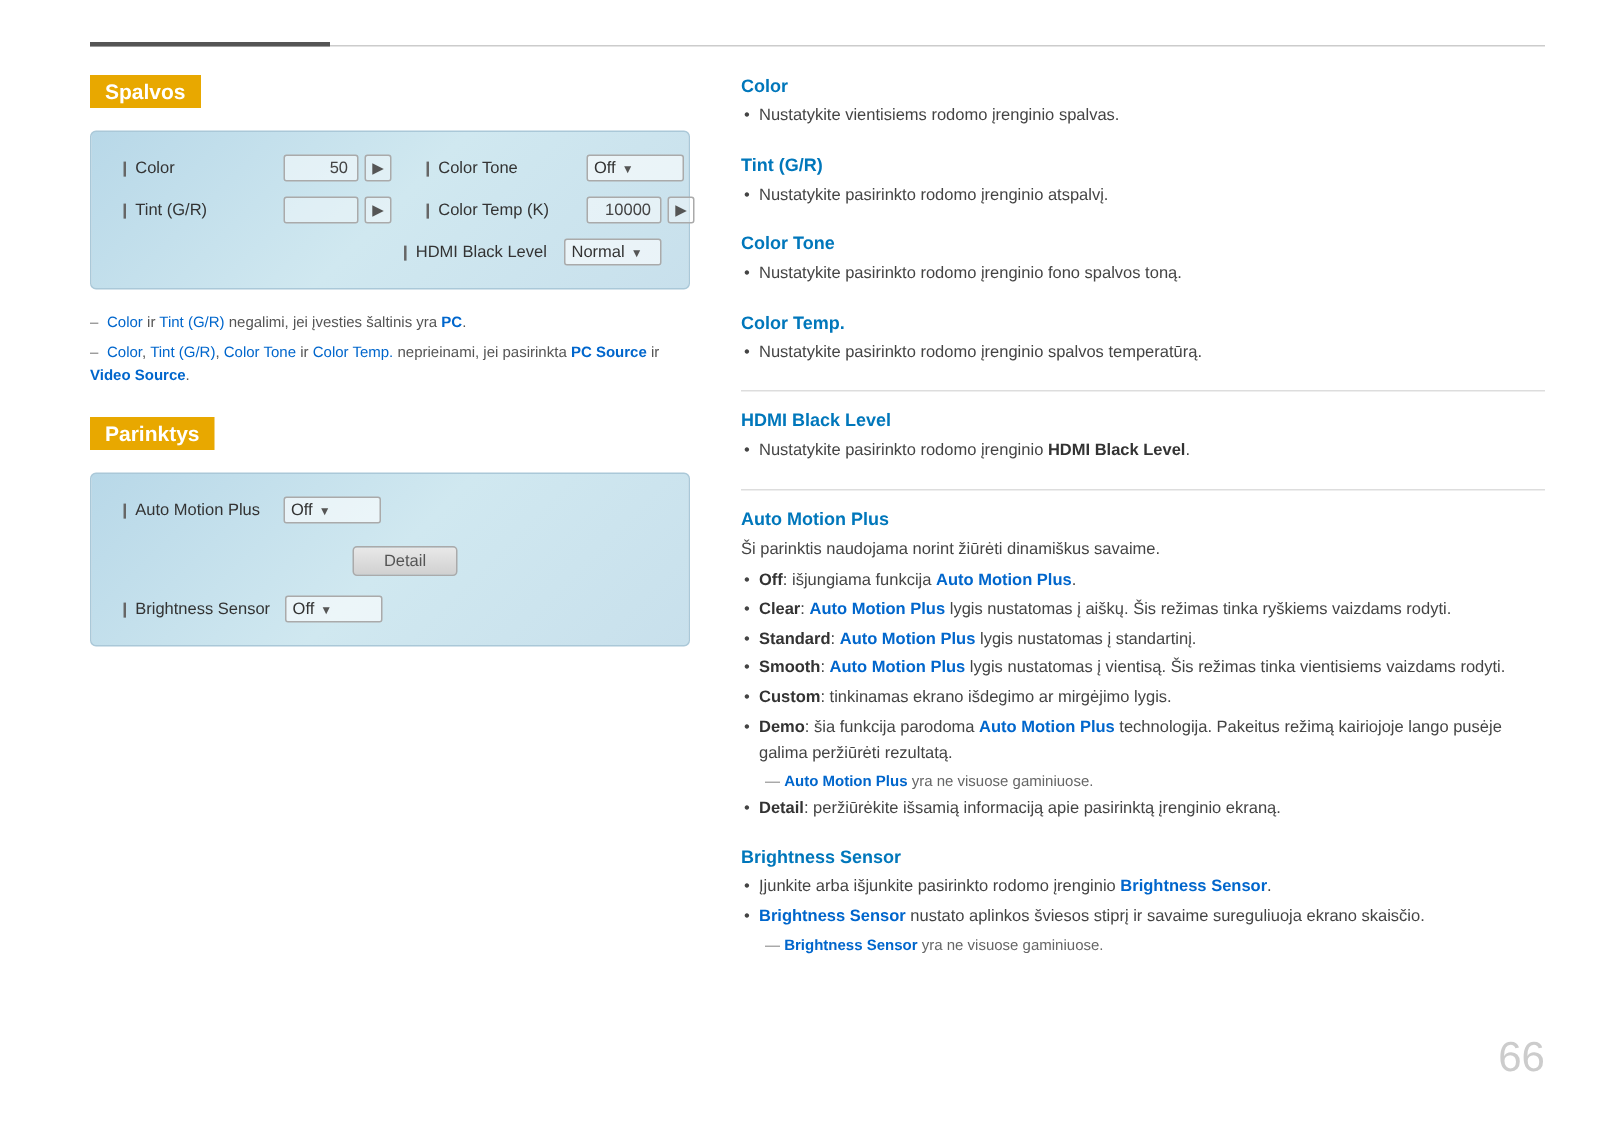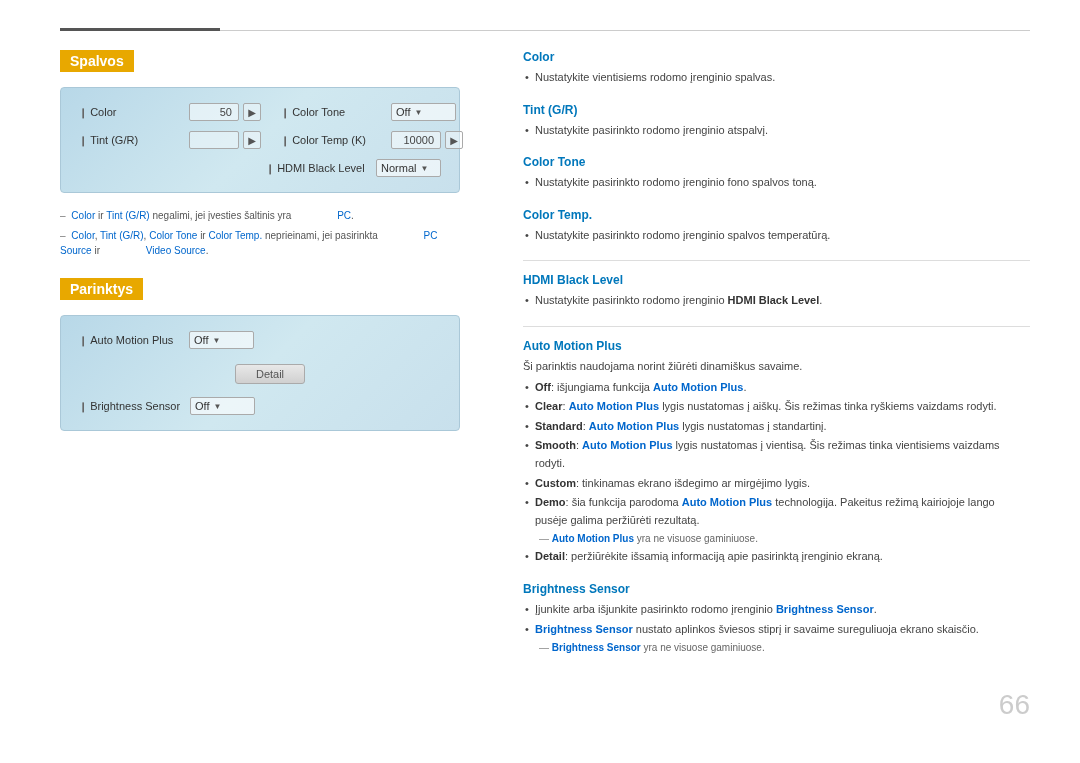--- a/index.html
+++ b/index.html
@@ -12,21 +12,21 @@
       color: #333;
       overflow: hidden;
       position: relative;
     }
 
     .page-container {
       display: flex;
       width: 100%;
       height: 100%;
       padding: 40px 50px 40px 60px;
-      gap: 43px;
+      gap: 14px;
     }
 
     
     .top-line {
       position: absolute;
       top: 30px;
       left: 60px;
       right: 50px;
       height: 1px;
       background: #ccc;
@@ -145,22 +145,21 @@
       font-size: 10px;
       color: #555;
       margin-bottom: 5px;
       line-height: 1.5;
     }
     .note-text .highlight {
       color: #0066cc;
     }
     .note-text .highlight-bold {
       color: #0066cc;
-      font-weight: normal;
-      margin-left: 43px;
+      font-weight: bold;
     }
     .note-dash {
       color: #777;
       margin-right: 3px;
     }
 
     
     .right-section {
       margin-bottom: 16px;
     }

